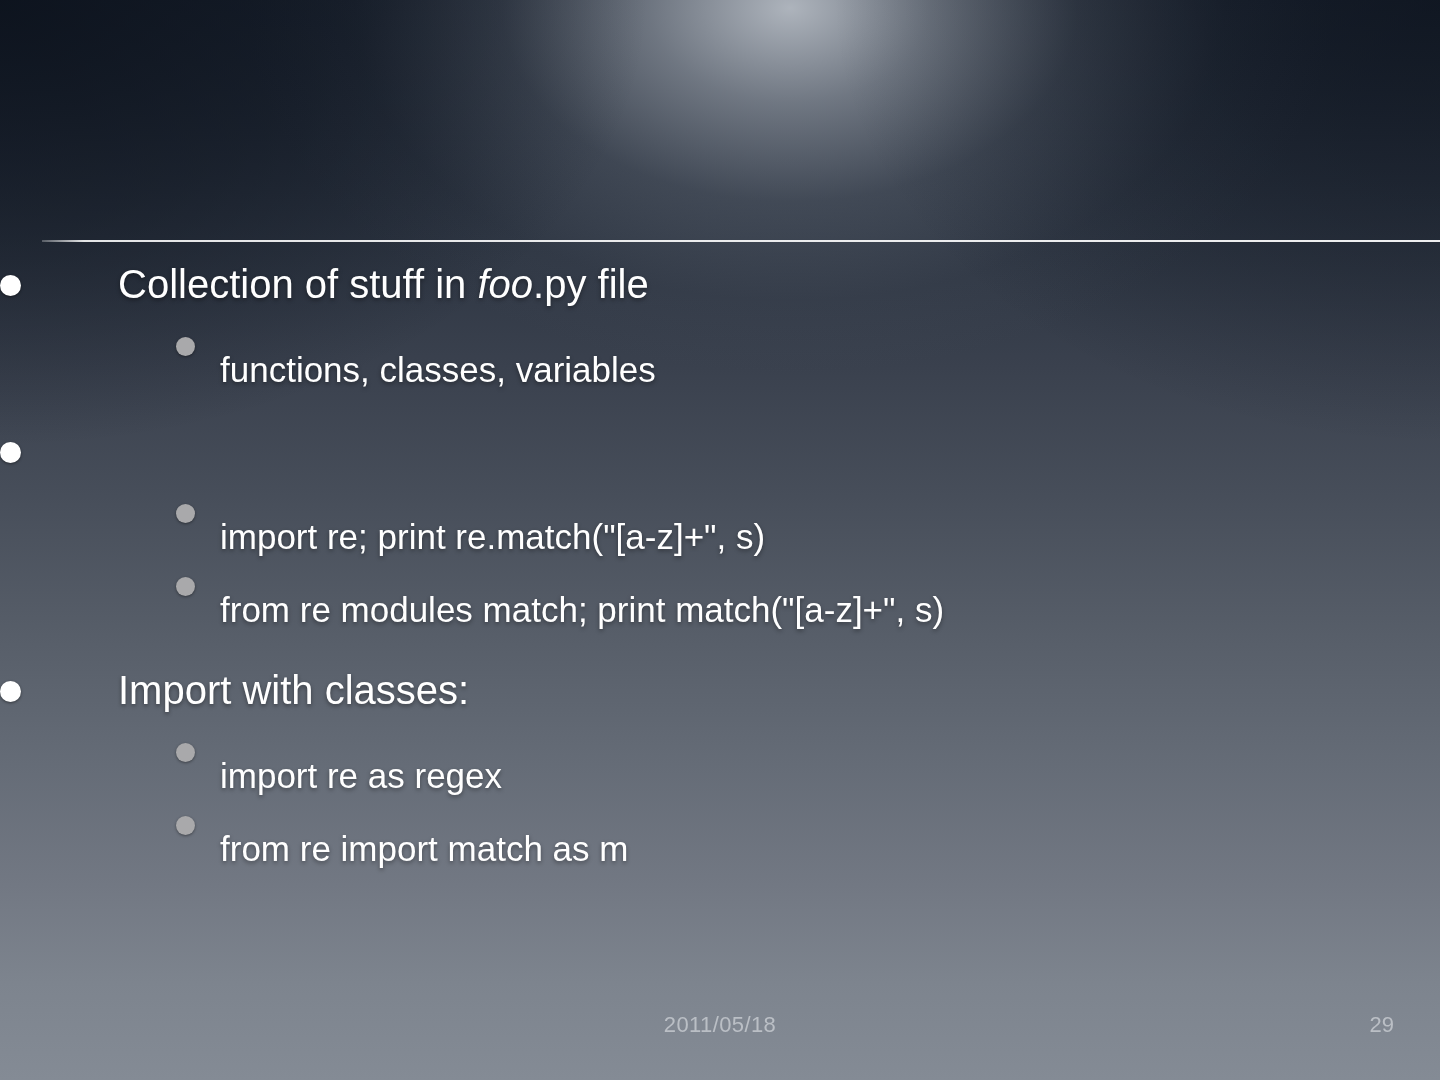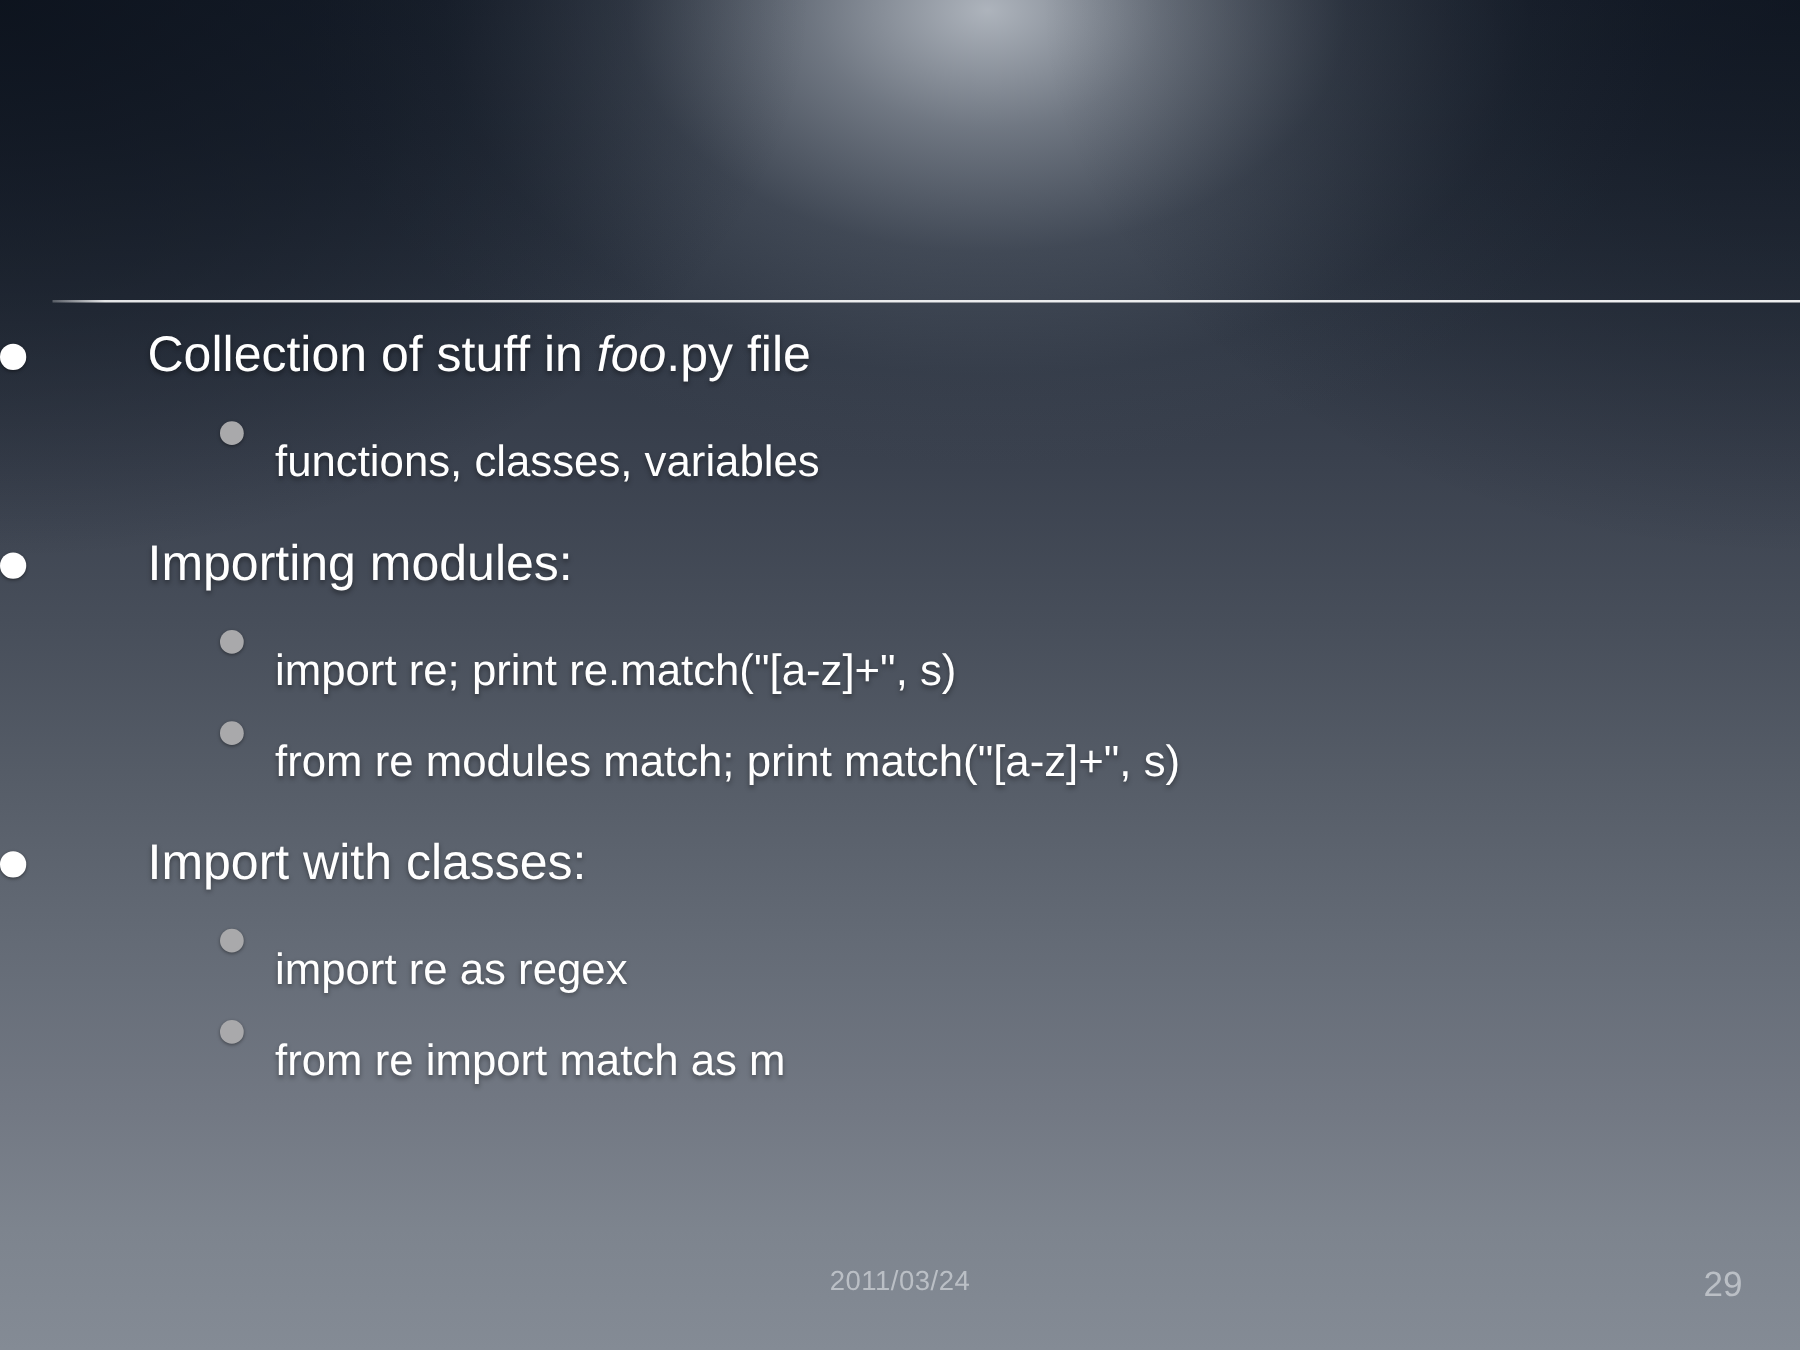--- a/index.html
+++ b/index.html
@@ -145,21 +145,21 @@
     text-align: center;
     font-size: 22px;
     color: #c3c7cd;
     opacity: 0.88;
     letter-spacing: 0.4px;
   }
   #footer-page {
     position: absolute;
     right: 46px;
     top: 1012px;
-    font-size: 28px;
+    font-size: 22px;
     color: #c3c7cd;
     opacity: 0.88;
     text-align: right;
   }
 </style>
 </head>
 <body>
 
 <div id="slide">
 
@@ -177,21 +177,20 @@
       </div>
       <div class="bullet-row lvl2">
         <span class="dot"></span>
         <span class="txt">functions, classes, variables</span>
       </div>
     </div>
 
     <div class="group">
       <div class="bullet-row lvl1">
         <span class="dot"></span>
-        <span class="txt">Importing modules:</span>
       </div>
       <div class="bullet-row lvl2">
         <span class="dot"></span>
         <span class="txt">import re; print re.match("[a-z]+", s)</span>
       </div>
       <div class="bullet-row lvl2">
         <span class="dot"></span>
         <span class="txt">from re modules match; print match("[a-z]+", s)</span>
       </div>
     </div>
@@ -206,17 +205,17 @@
         <span class="txt">import re as regex</span>
       </div>
       <div class="bullet-row lvl2">
         <span class="dot"></span>
         <span class="txt">from re import match as m</span>
       </div>
     </div>
 
   </div>
 
-  <div id="footer-date">2011/03/24</div>
+  <div id="footer-date">2011/05/18</div>
 
   <div id="footer-page">29</div>
 
 </div>
 
 </body></html>

